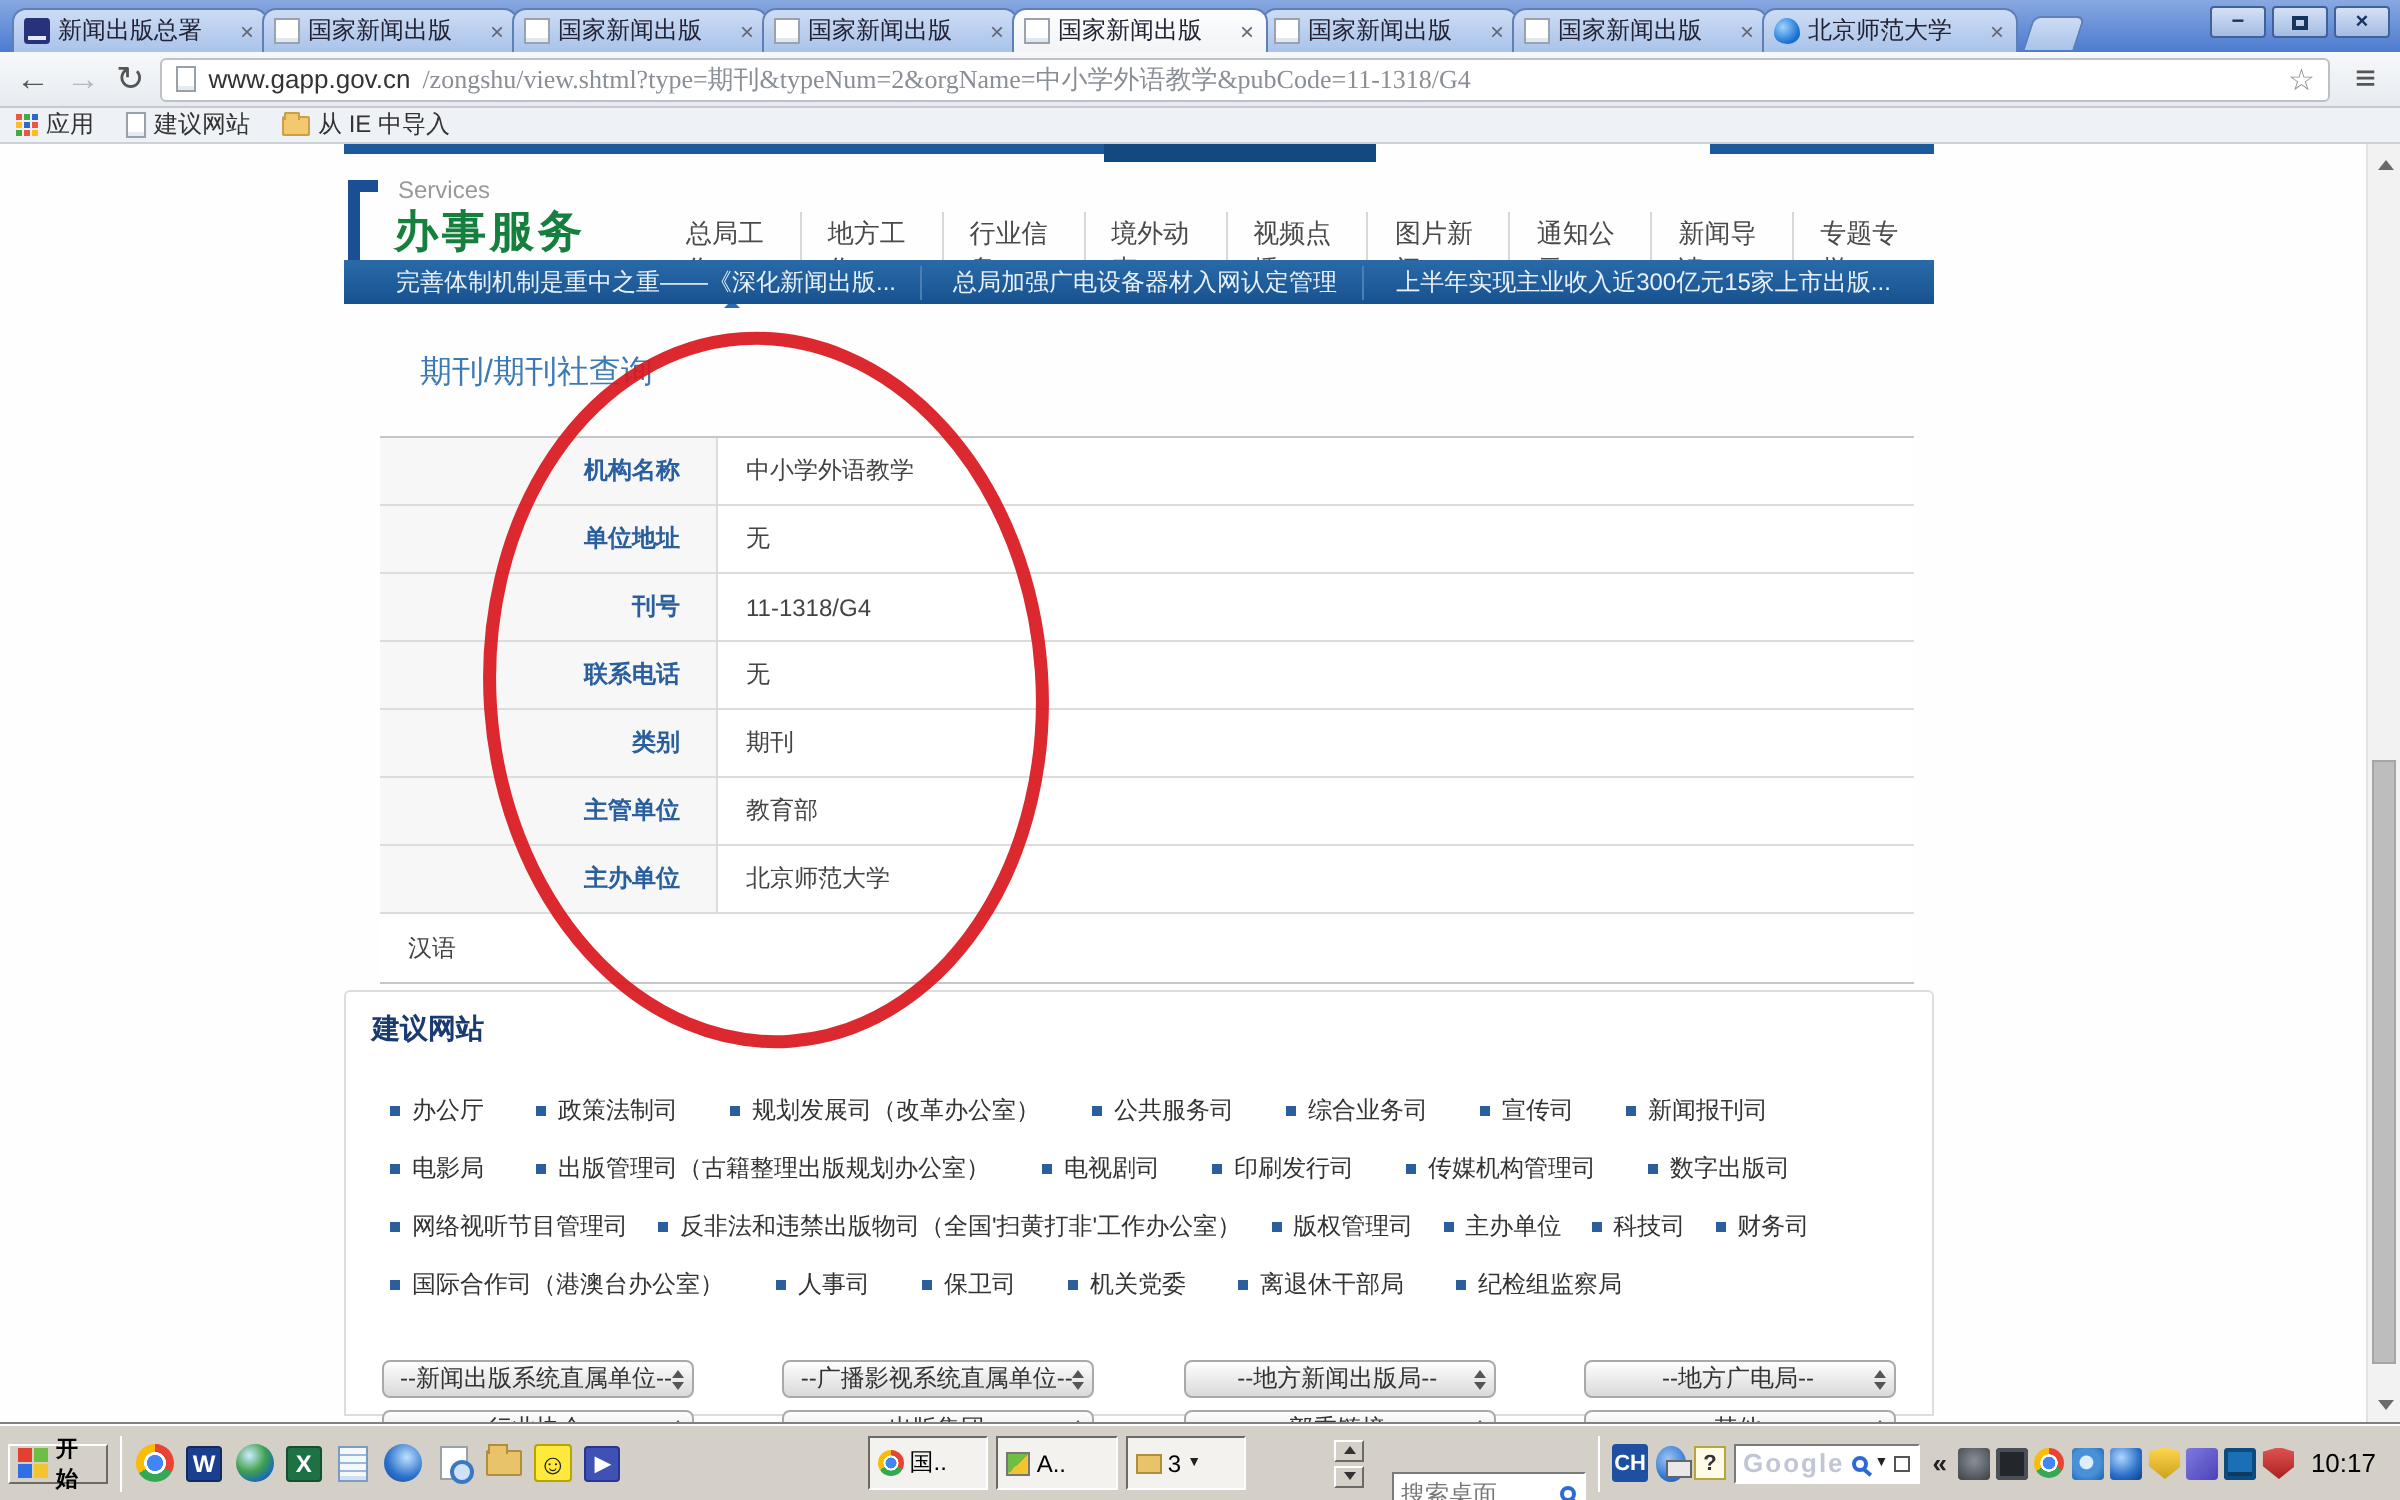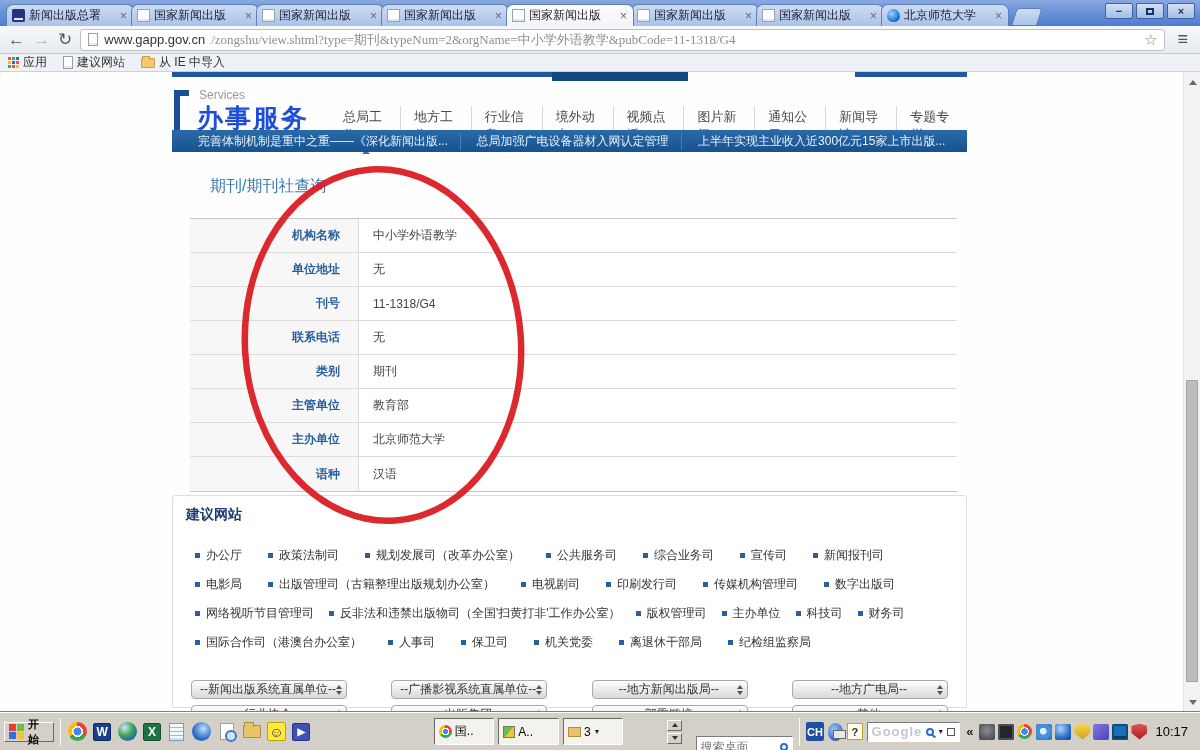--- a/index.html
+++ b/index.html
@@ -66,22 +66,22 @@
   .content { position:absolute; left:172px; top:0; width:795px; height:640px; }
 
   .frag1 { position:absolute; top:0; left:0; width:382px; height:5px; background:#1c5a9c; }
   .frag2 { position:absolute; top:0; left:380px; width:136px; height:9px; background:#12497f; }
   .frag3 { position:absolute; top:0; left:683px; width:112px; height:5px; background:#1c5a9c; }
 
   .svc-header { position:absolute; top:10px; left:0; width:795px; height:48px; }
   .bracket { position:absolute; left:2px; top:8px; width:15px; height:40px;
     border-left:6px solid #1b4f93; border-top:6px solid #1b4f93; }
   .services-en { position:absolute; left:27px; top:6px; font-size:12px; color:#999; }
-  .services-cn { position:absolute; left:25px; top:19px; font-size:26px; font-weight:bold;
-    color:#1d4ed8; letter-spacing:2px; }
+  .services-cn { position:absolute; left:25px; top:19px; font-size:22px; font-weight:bold;
+    color:#15803d; letter-spacing:2px; }
   .site-nav { position:absolute; left:158px; top:24px; display:flex; font-size:13px; color:#4a4a4a; }
   .nav-item { padding:2px 13px; border-right:1px solid #d8d8d8; position:relative; }
   .nav-item:last-child { border-right:none; }
   .nav-item.current::after { content:''; position:absolute; left:46%; bottom:-8px;
     border:4px solid transparent; border-bottom-color:#2a6cb4; }
 
   .ticker { position:absolute; top:58px; left:0; width:795px; height:22px;
     background:linear-gradient(#2a6aa8,#17528f); display:flex; align-items:center;
     padding:0 10px; font-size:12px; color:#e8f0f8; }
   .ticker-item { padding:0 16px; border-left:1px solid #4d7fae; white-space:nowrap; overflow:hidden; }
@@ -360,21 +360,20 @@
       </div>
       <div class="trow">
         <div class="tlabel">主管单位</div>
         <div class="tvalue">教育部</div>
       </div>
       <div class="trow">
         <div class="tlabel">主办单位</div>
         <div class="tvalue">北京师范大学</div>
       </div>
       <div class="trow">
-        <div class="tlabel">语种</div>
         <div class="tvalue">汉语</div>
       </div>
     </div>
 
     <div class="dept-card">
       <div class="dept-title">建议网站</div>
       <div class="dept-row first">
         <span class="dept-item">
             <i class="blt"></i>
             <span>办公厅</span>

